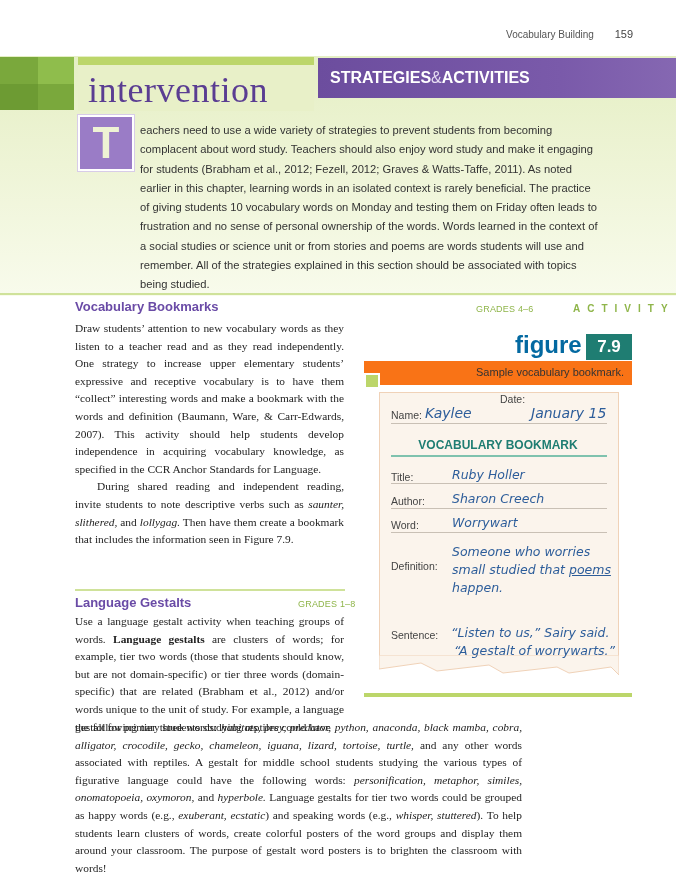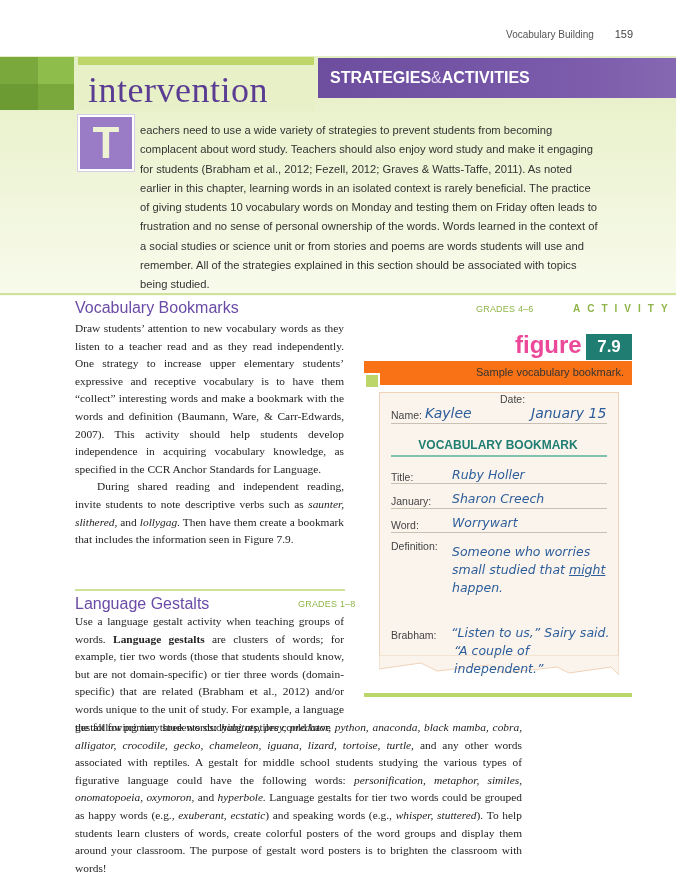--- a/index.html
+++ b/index.html
@@ -30,34 +30,34 @@
 
   .dropcap { left:78px; top:115px; width:52px; height:52px; background:#9a7cc6;
              border:2px solid #fff; box-shadow:0 0 0 1px #d8cce8; }
   .dropcap span { position:absolute; left:0; top:0; width:52px; height:52px; line-height:52px;
              text-align:center; font-size:44px; font-weight:bold; color:#eef3d4; }
   .intro { left:140px; top:121px; width:460px; font-size:11.2px; line-height:19.3px; color:#333; }
 
   .rule-full { left:0; top:293px; width:676px; height:2px; background:#cfe29a; }
 
   
-  .h2 { font-size:16px; font-weight:normal; color:#6a4ba6; }
+  .h2 { font-size:13px; font-weight:bold; color:#6a4ba6; }
   .grades { font-size:9px; color:#8fb54a; letter-spacing:0.2px; }
   .activity { font-size:10px; font-weight:bold; color:#8fb54a; letter-spacing:7px;padding-left:39px; }
 
   .col { left:75px; width:269px; font-family:"Liberation Serif", serif; font-size:11.4px;
          line-height:17.6px; color:#222; text-align:justify; }
   .col p { margin:0; }
   .col .ind { text-indent:22px; }
   .wide { left:75px; width:447px; font-family:"Liberation Serif", serif; font-size:11.4px;
           line-height:17.6px; color:#222; text-align:justify; }
   .rule-left { left:75px; top:589px; width:270px; height:2px; background:#cfe29a; }
 
   
-  .fig-word { left:515px; top:331px; font-size:24px; font-weight:bold; color:#ec4899; }
+  .fig-word { left:515px; top:331px; font-size:24px; font-weight:bold; color:#0369a1; }
   .fig-num { left:586px; top:334px; width:46px; height:26px; background:#1f7d72; color:#fff;
              font-size:17px; font-weight:bold; text-align:center; line-height:26px; }
   .fig-cap { left:364px; top:361px; width:268px; height:24px; background:#f97316; }
   .fig-cap span { position:absolute; right:8px; top:5px; font-size:11px; color:#333; }
   .fig-sq { left:364px; top:373px; width:12px; height:12px; background:#bcd66a; border:2px solid #fff; }
   .card { left:379px; top:392px; width:238px; height:265px; background:#fbf4ec;
           border:1px solid #f0d2b8; border-bottom:none; }
   .card-torn { left:379px; top:655px; width:240px; height:20px; }
   .rule-fig { left:364px; top:693px; width:268px; height:4px; background:#bcd66a; }
 
@@ -131,34 +131,34 @@
 <div class="abs hand" style="left:531px;top:405px;font-size:14px;">January 15</div>
 <div class="line" style="left:391px;top:423px;width:216px;"></div>
 
 <div class="abs vb-title">VOCABULARY BOOKMARK</div>
 <div class="abs teal-line"></div>
 
 <div class="abs lbl" style="left:391px;top:471px;">Title:</div>
 <div class="abs hand" style="left:452px;top:467px;">Ruby Holler</div>
 <div class="line" style="left:391px;top:483px;width:216px;"></div>
 
-<div class="abs lbl" style="left:391px;top:495px;">January:</div>
+<div class="abs lbl" style="left:391px;top:495px;">Author:</div>
 <div class="abs hand" style="left:452px;top:491px;">Sharon Creech</div>
 <div class="line" style="left:391px;top:508px;width:216px;"></div>
 
 <div class="abs lbl" style="left:391px;top:519px;">Word:</div>
 <div class="abs hand" style="left:452px;top:515px;">Worrywart</div>
 <div class="line" style="left:391px;top:532px;width:216px;"></div>
 
-<div class="abs lbl" style="left:391px;top:540px;">Definition:</div>
+<div class="abs lbl" style="left:391px;top:560px;">Definition:</div>
 <div class="abs hand" style="left:452px;top:543px;line-height:18px;width:160px;">
   <div>Someone who worries</div>
-  <div><span>small studied that </span><u>might</u></div>
+  <div><span>small studied that </span><u>poems</u></div>
   <div>happen.</div>
 </div>
 
-<div class="abs lbl" style="left:391px;top:629px;">Brabham:</div>
+<div class="abs lbl" style="left:391px;top:629px;">Sentence:</div>
 <div class="abs hand" style="left:451px;top:624px;line-height:18px;width:165px;">
   <div>“Listen to us,” Sairy said.</div>
-  <div style="padding-left:3px">“A couple of independent.”</div>
+  <div style="padding-left:3px">“A gestalt of worrywarts.”</div>
 </div>
 
 <div class="abs rule-fig"></div>
 
 </body></html>

